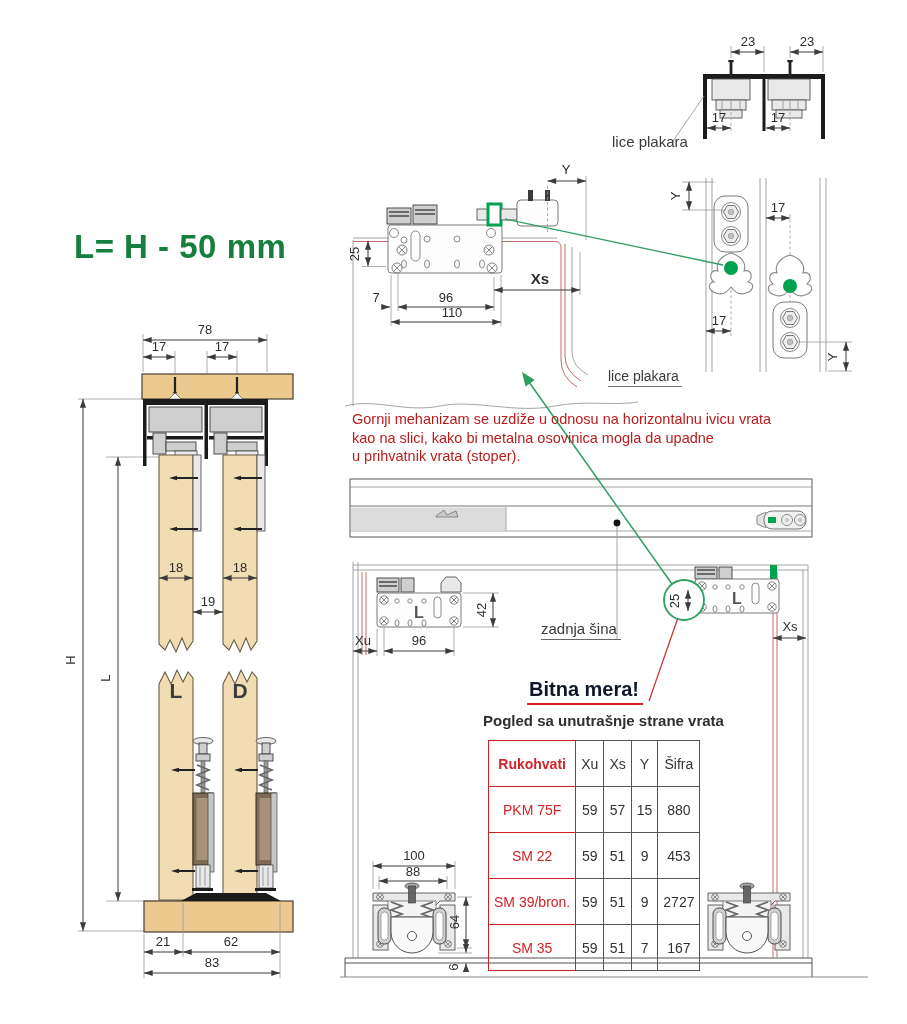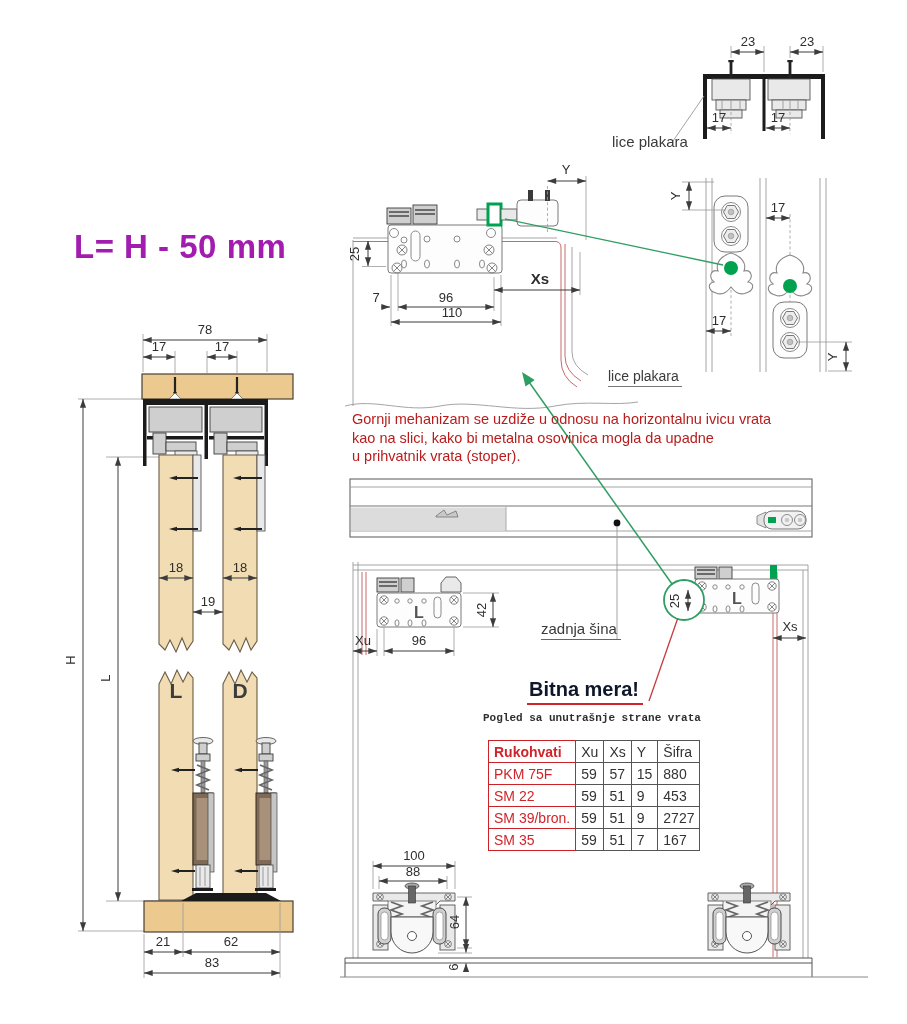--- a/index.html
+++ b/index.html
@@ -1,30 +1,30 @@
 <!DOCTYPE html>
 <html><head>
 <meta charset="utf-8">
 <style>
   html,body{margin:0;padding:0;background:#fff;}
   #stage{position:relative;width:907px;height:1024px;background:#fff;overflow:hidden;
          font-family:"Liberation Sans",sans-serif;}
   #stage svg{position:absolute;left:0;top:0;}
   .lab{position:absolute;color:#3a3a3a;white-space:nowrap;}
-  .formula{left:74px;top:228px;font-size:33px;font-weight:bold;color:#a21caf;letter-spacing:.5px;}
+  .formula{left:74px;top:228px;font-size:33px;font-weight:bold;color:#15803d;letter-spacing:.5px;}
   .note{left:352px;top:410px;font-size:14.5px;line-height:18.5px;color:#b91c1c;}
   .lice-top{left:612px;top:133px;font-size:15px;}
   .lice-mid{left:608px;top:368px;font-size:14px;border-bottom:1px solid #777;padding:0 3px 2px 0;}
   .zadnja{left:541px;top:620px;font-size:15px;border-bottom:1.3px solid #666;padding:0 4px 2px 0;}
   .bitna{left:527px;top:678px;font-size:20px;font-weight:bold;color:#0f172a;
          border-bottom:2px solid #d2232a;padding:0 4px 2px 2px;}
-  .tbl-title{left:483px;top:712px;width:212px;text-align:center;font-size:11px;font-weight:bold;color:#2f2f2f;font-family:Liberation Mono, monospace;}
+  .tbl-title{left:483px;top:712px;width:212px;text-align:center;font-size:15px;font-weight:bold;color:#2f2f2f;}
   .tbl-wrap{left:488px;top:740px;}
   table.spec{border-collapse:collapse;font-size:14px;border:1.5px solid #cc2127;}
-  table.spec td{border:1px solid #555;text-align:left;color:#333;height:21px;padding:0 5px;}
+  table.spec td{border:1px solid #555;text-align:center;color:#333;height:21px;padding:12px 5px;}
   table.spec td.name{border:1.6px solid #cc2127;color:#d2232a;min-width:70px;}
   table.spec tr.head td.name{font-weight:bold;}
   
   .wood{fill:#ecc98f;stroke:#4a4035;stroke-width:1.2;}
   .door{fill:#f2dcb4;stroke:#6b5b43;stroke-width:1.1;}
   .hw{fill:#cfcfcf;stroke:#3c3c3c;stroke-width:.9;}
   .hwl{fill:#e9e9e9;stroke:#555;stroke-width:.9;}
   .blk{fill:#1b1b1b;stroke:none;}
   .pl{fill:#fdfdfd;stroke:#7a7a7a;stroke-width:1;}
   .hole{fill:none;stroke:#8a8a8a;stroke-width:1;}

